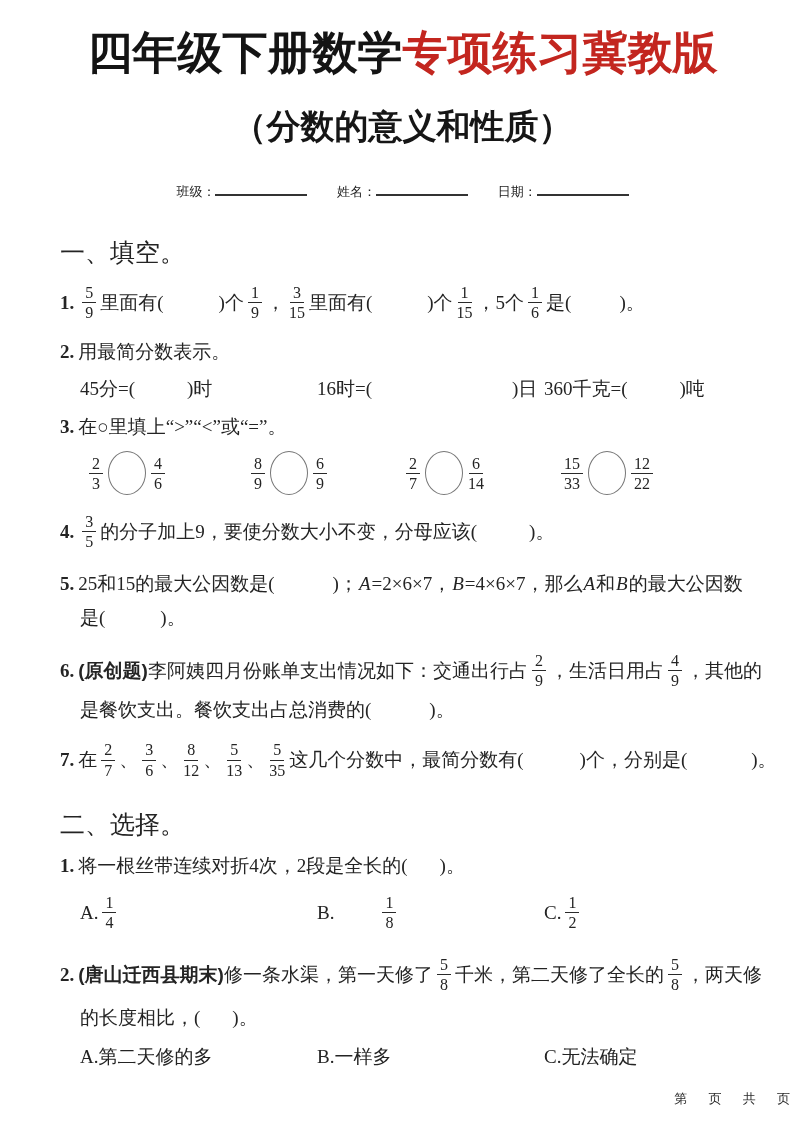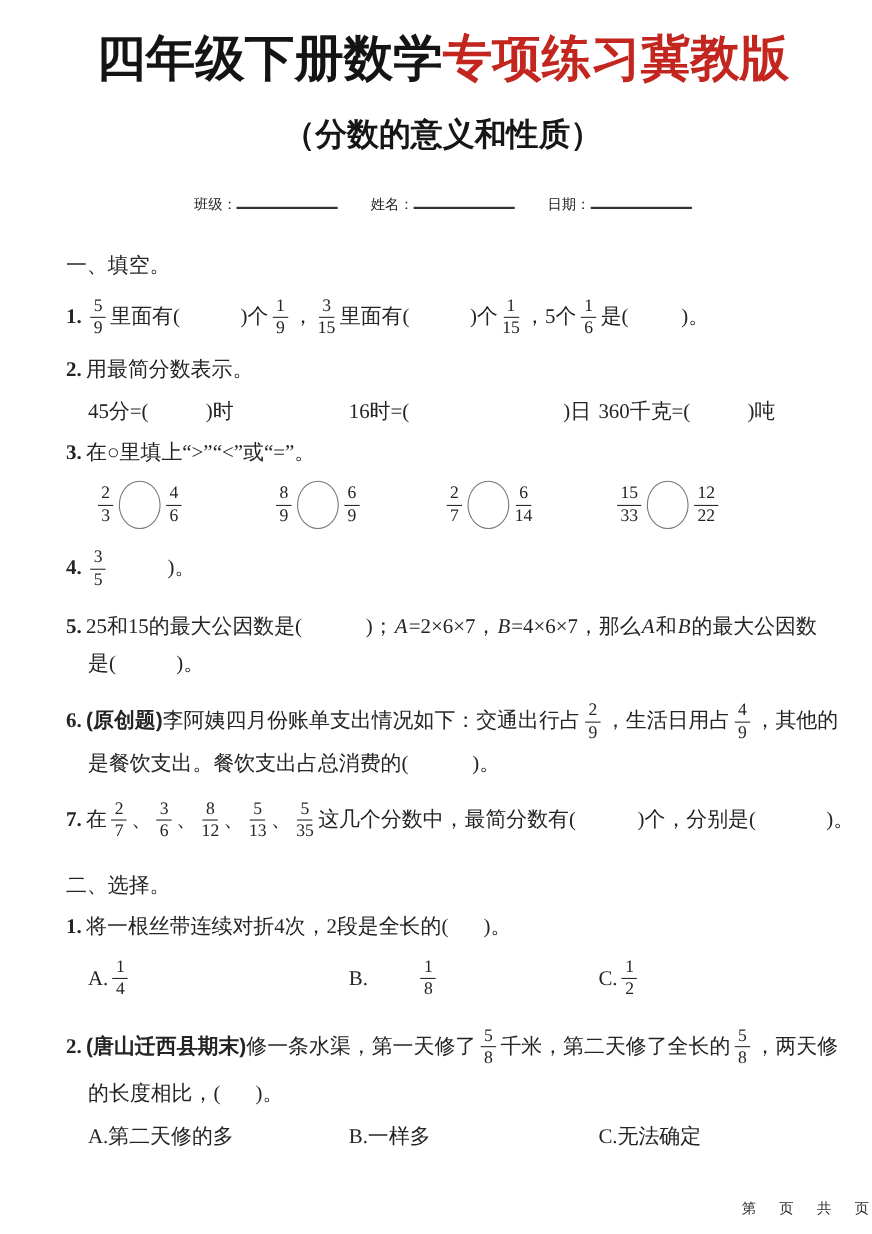--- a/index.html
+++ b/index.html
@@ -12,33 +12,33 @@
   .page{position:relative;width:793px;height:1122px;padding:26px 48px 11px 60px;box-sizing:border-box;}
   .title{
     margin:0;text-align:center;
     font-family:"Liberation Sans", sans-serif;
     font-size:45px;font-weight:700;letter-spacing:0px;color:#141414;
     line-height:1.2;white-space:nowrap;
   }
   .subtitle{
     margin:26px 0 0 0;text-align:center;
     font-family:"Liberation Sans", sans-serif;
-    font-size:29px;font-weight:700;color:#161616;line-height:1.2;
+    font-size:34px;font-weight:700;color:#161616;line-height:1.2;
   }
   .form-line{
     margin-top:30px;text-align:center;
     font-family:"Liberation Sans", sans-serif;
     font-size:13px;color:#222;white-space:nowrap;
   }
   .form-group{display:inline-block;margin:0 13px;}
   .blank{
     display:inline-block;width:92px;height:17px;
     border-bottom:2px solid #333;vertical-align:baseline;
   }
-  .sec-heading{font-size:19px;margin-top:34px;line-height:1.4;}
+  .sec-heading{font-size:25px;margin-top:34px;line-height:1.4;}
   .sec-heading.s2{margin-top:22px;}
   .row{
     display:flex;align-items:center;white-space:pre;
     font-size:19px;line-height:1.45;margin-top:10px;
   }
   .row.tall{min-height:50px;margin-top:8px;}
   .row.indent{padding-left:20px;}
   .row .cell{display:inline-flex;align-items:center;}
   .triple .cell:nth-child(1){width:237px;align-items:center;}
   .triple .cell:nth-child(2){width:227px;gap:44px;}
@@ -96,21 +96,21 @@
 
   <div class="row"><span class="qnum">3.</span><span class="txt">在○里填上“&gt;”“&lt;”或“=”。</span></div>
 
   <div class="row tall quad">
     <span class="cell"><span class="frac"><span class="fnum">2</span><span class="fden">3</span></span><span class="cmp"></span><span class="frac"><span class="fnum">4</span><span class="fden">6</span></span></span>
     <span class="cell"><span class="frac"><span class="fnum">8</span><span class="fden">9</span></span><span class="cmp"></span><span class="frac"><span class="fnum">6</span><span class="fden">9</span></span></span>
     <span class="cell"><span class="frac"><span class="fnum">2</span><span class="fden">7</span></span><span class="cmp"></span><span class="frac"><span class="fnum">6</span><span class="fden">14</span></span></span>
     <span class="cell"><span class="frac"><span class="fnum">15</span><span class="fden">33</span></span><span class="cmp"></span><span class="frac"><span class="fnum">12</span><span class="fden">22</span></span></span>
   </div>
 
-  <div class="row tall"><span class="qnum">4.</span><span class="frac"><span class="fnum">3</span><span class="fden">5</span></span><span class="gap" style="width: 52px;"></span><span class="txt">)。</span></div>
+  <div class="row tall"><span class="qnum">4.</span><span class="frac"><span class="fnum">3</span><span class="fden">5</span></span><span class="txt">的分子加上9，要使分数大小不变，分母应该(</span><span class="gap" style="width: 52px;"></span><span class="txt">)。</span></div>
 
   <div class="row" style="margin-top:14px;"><span class="qnum">5.</span><span class="txt">25和15的最大公因数是(</span><span class="gap" style="width: 58px;"></span><span class="txt">)；</span><span class="ital">A</span><span class="txt">=2×6×7，</span><span class="ital">B</span><span class="txt">=4×6×7，那么</span><span class="ital">A</span><span class="txt">和</span><span class="ital">B</span><span class="txt">的最大公因数</span></div>
   <div class="row indent" style="margin-top:6px;"><span class="txt">是(</span><span class="gap" style="width: 55px;"></span><span class="txt">)。</span></div>
 
   <div class="row tall" style="margin-top:14px;"><span class="qnum">6.</span><span class="hei">(原创题)</span><span class="txt">李阿姨四月份账单支出情况如下：交通出行占</span><span class="frac"><span class="fnum">2</span><span class="fden">9</span></span><span class="txt">，生活日用占</span><span class="frac"><span class="fnum">4</span><span class="fden">9</span></span><span class="txt">，其他的</span></div>
   <div class="row indent" style="margin-top:0;"><span class="txt">是餐饮支出。餐饮支出占总消费的(</span><span class="gap" style="width: 58px;"></span><span class="txt">)。</span></div>
 
   <div class="row tall" style="margin-top:12px;"><span class="qnum">7.</span><span class="txt">在</span><span class="frac"><span class="fnum">2</span><span class="fden">7</span></span><span class="txt">、</span><span class="frac"><span class="fnum">3</span><span class="fden">6</span></span><span class="txt">、</span><span class="frac"><span class="fnum">8</span><span class="fden">12</span></span><span class="txt">、</span><span class="frac"><span class="fnum">5</span><span class="fden">13</span></span><span class="txt">、</span><span class="frac"><span class="fnum">5</span><span class="fden">35</span></span><span class="txt">这几个分数中，最简分数有(</span><span class="gap" style="width: 56px;"></span><span class="txt">)个，分别是(</span><span class="gap" style="width: 64px;"></span><span class="txt">)。</span></div>
 
   <div class="sec-heading s2">二、选择。</div>

